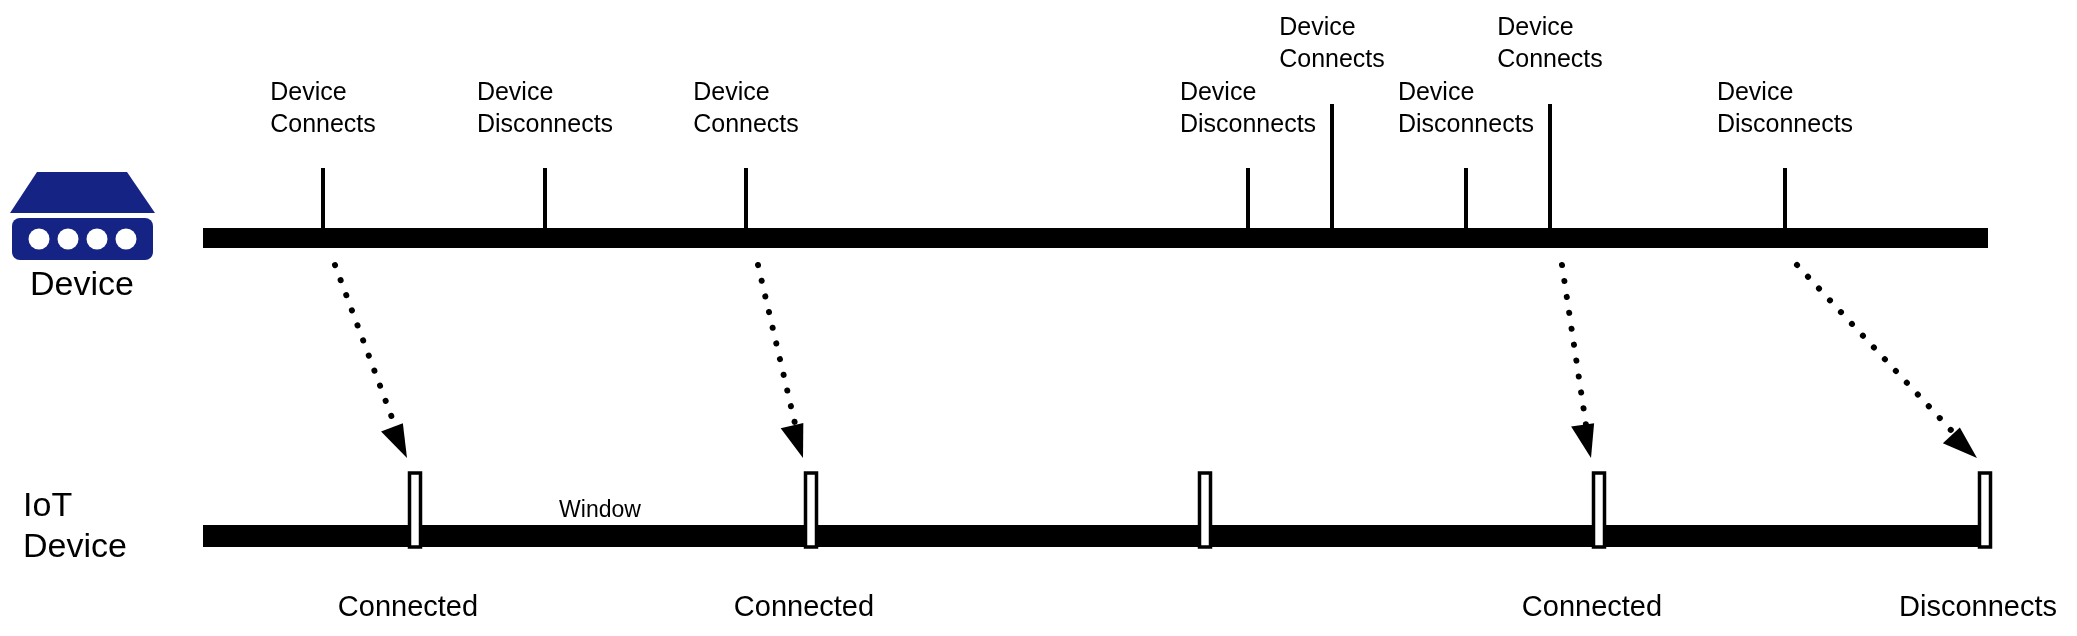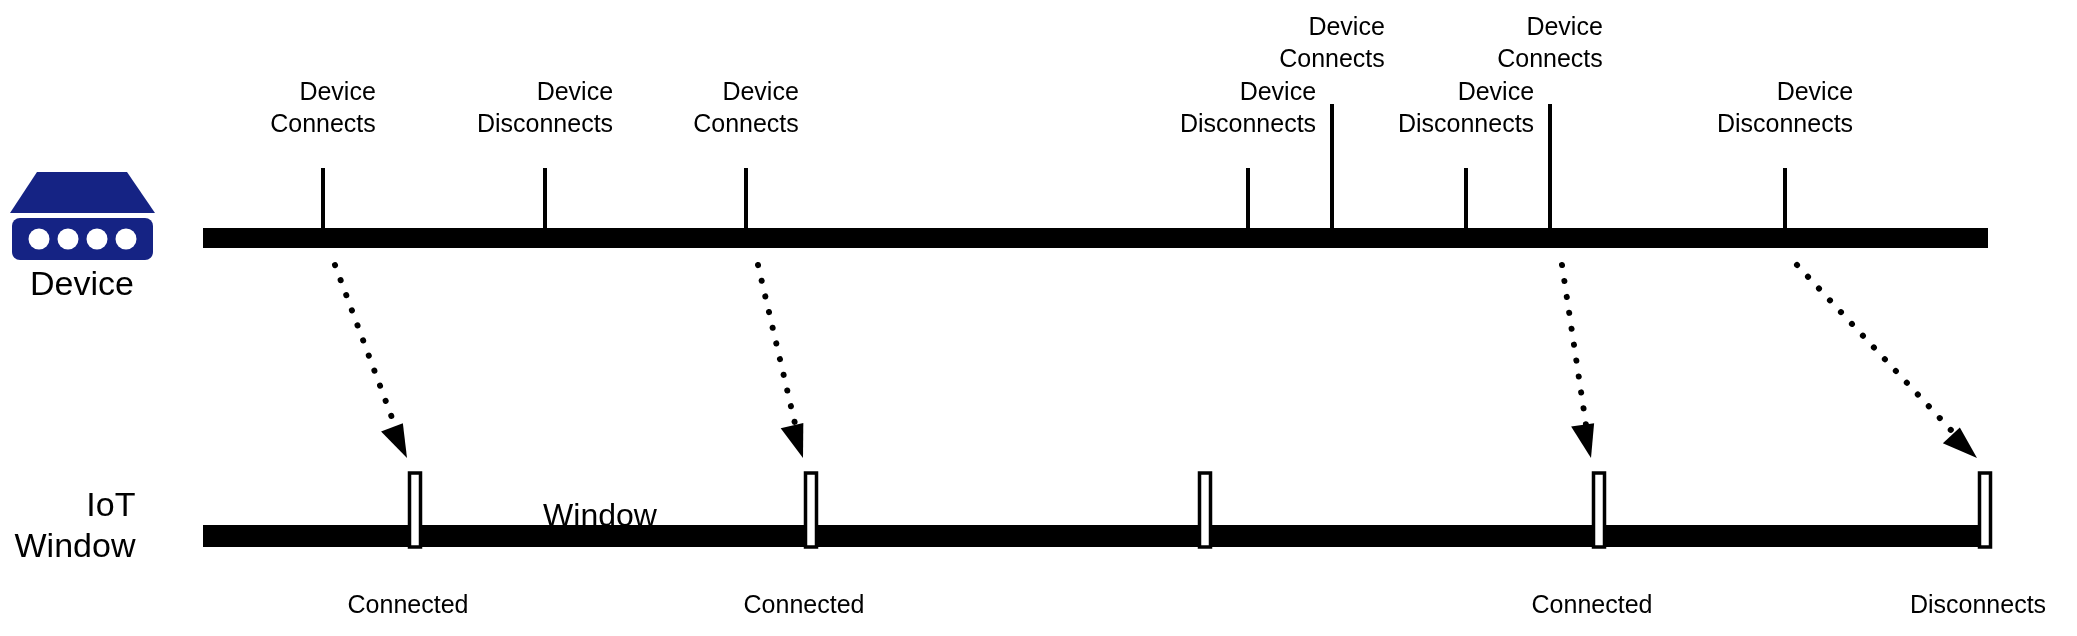--- a/index.html
+++ b/index.html
@@ -20,36 +20,36 @@
   }
   #canvas {
     position: absolute;
     top: 0;
     left: 0;
     width: 2077px;
     height: 636px;
   }
   .lbl {
     position: absolute;
-    text-align: right;
+    text-align: left;
     line-height: 1.28;
     white-space: pre-line;
     color: #000000;
     font-family: "Liberation Sans", sans-serif;
   }
   .event-label {
     font-size: 25px;
     transform: translateX(-50%);
   }
   .state-label {
-    font-size: 25px;
+    font-size: 29px;
     transform: translateX(-50%);
   }
   .window-label {
-    font-size: 32px;
+    font-size: 23px;
     transform: translateX(-50%);
   }
   .lane-label {
     font-size: 34px;
     line-height: 1.22;
     transform: translateX(-50%);
   }
 </style>
 </head>
 <body>
@@ -102,21 +102,21 @@
         <line x1="1562" y1="265" x2="1585.9479059289743" y2="424.37744290662135" stroke="#000000" stroke-width="6" stroke-linecap="round" stroke-dasharray="0.1 16"></line>
         <polygon points="1591,458 1571.114424858366,426.6063079379563 1594.1063205178089,423.15156713938717" fill="#000000"></polygon>
         <line x1="1797" y1="265" x2="1953.81036144957" y2="433.13555422092793" stroke="#000000" stroke-width="6" stroke-linecap="round" stroke-dasharray="0.1 16"></line>
         <polygon points="1977,458 1942.8407530176266,443.3662771108235 1959.8436460871392,427.5086566314854" fill="#000000"></polygon>
       </g>
   </svg>
 
   <div class="lbl lane-label" style="left:82px; top:263px;">Device</div>
 
   <div class="lbl lane-label" style="left:75px; top:484px;">IoT
-Window</div>
+Device</div>
 
   <div class="lbl window-label" style="left:600px; top:495px;">Window</div>
 
   <div id="event-labels">
       <div class="lbl event-label" style="left: 323px; top: 75px;">Device
 Connects</div>
       <div class="lbl event-label" style="left: 545px; top: 75px;">Device
 Disconnects</div>
       <div class="lbl event-label" style="left: 746px; top: 75px;">Device
 Connects</div>

